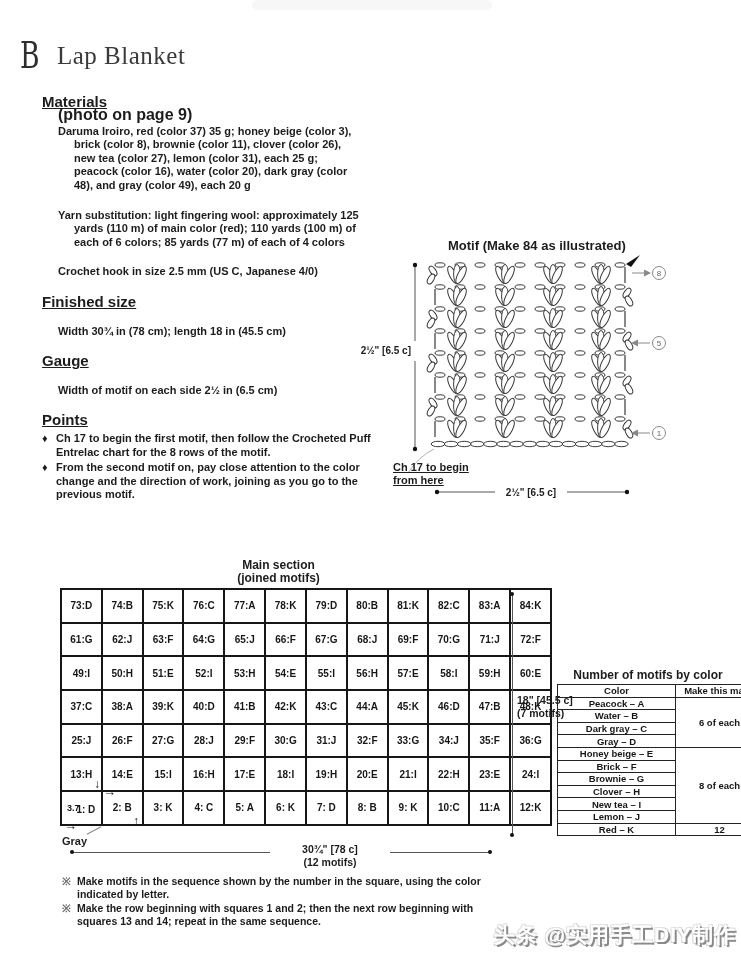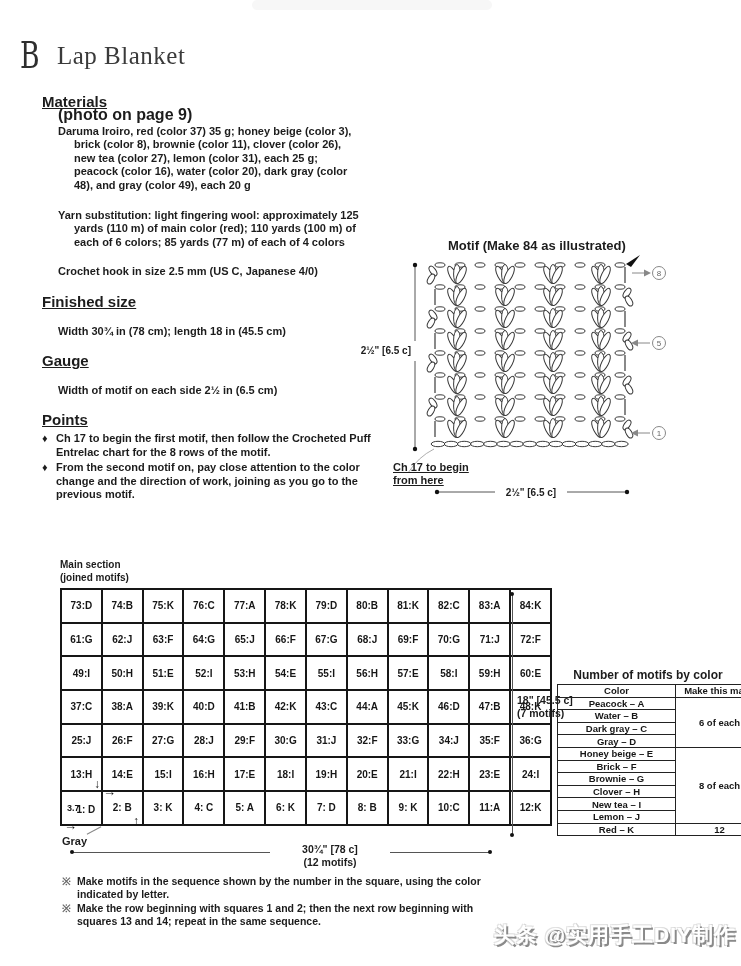--- a/index.html
+++ b/index.html
@@ -26,21 +26,21 @@
   .sym{fill:#ffffff;stroke:#3a3a3a;stroke-width:1;}
   .symline{stroke:#3a3a3a;stroke-width:1.2;}
   .dim{stroke:#555;stroke-width:1;}
   .dimdot{fill:#111;}
   .mk{stroke:#888;fill:none;}
   .mktxt{font-size:8px;fill:#666;font-weight:normal;}
   .svgtxt{font-size:10px;font-weight:bold;fill:#1c1c1c;}
   .thin{stroke:#999;stroke-width:.8;fill:none;}
   .ch17{left:393px;top:461px;font-size:11px;line-height:13px;text-decoration:underline;}
   
-  .grid-title{left:60px;top:559px;width:437px;font-size:10px;line-height:12.5px;}
+  .grid-title{left:60px;top:559px;width:437px;text-align:center;font-size:12px;line-height:12.5px;}
   .motif-grid{left:60px;top:588px;width:492px;border-collapse:collapse;table-layout:fixed;}
   .motif-grid td{border:2px solid #161616;height:31.7px;text-align:center;
                  font-size:10px;font-weight:bold;color:#161616;padding:0;}
   .cell-first span{padding-left:9px;display:inline-block;padding-top:4px;}
   .ann{font-size:10px;color:#161616;}
   .ann-size{left:67px;top:803px;font-size:9px;}
   .ann-start-arrow{left:64px;top:818px;font-size:13px;}
   .ann-up-arrow{left:133px;top:814px;font-size:12px;}
   .ann-down-arrow{left:94px;top:777px;font-size:12px;}
   .ann-row2-arrow{left:103px;top:784px;font-size:13px;}

